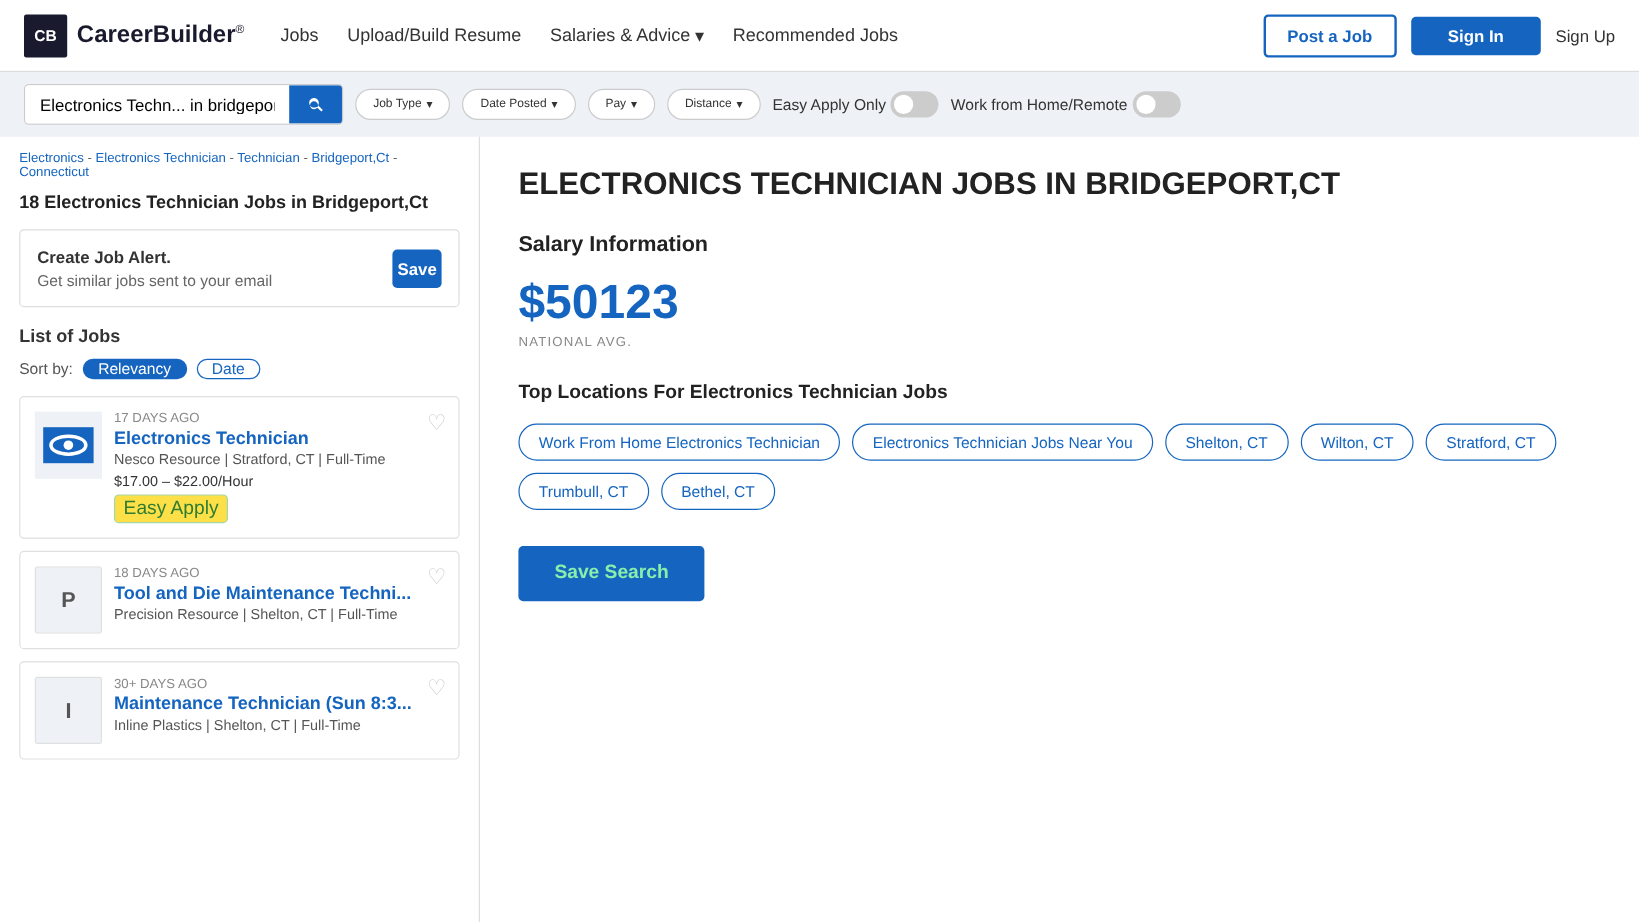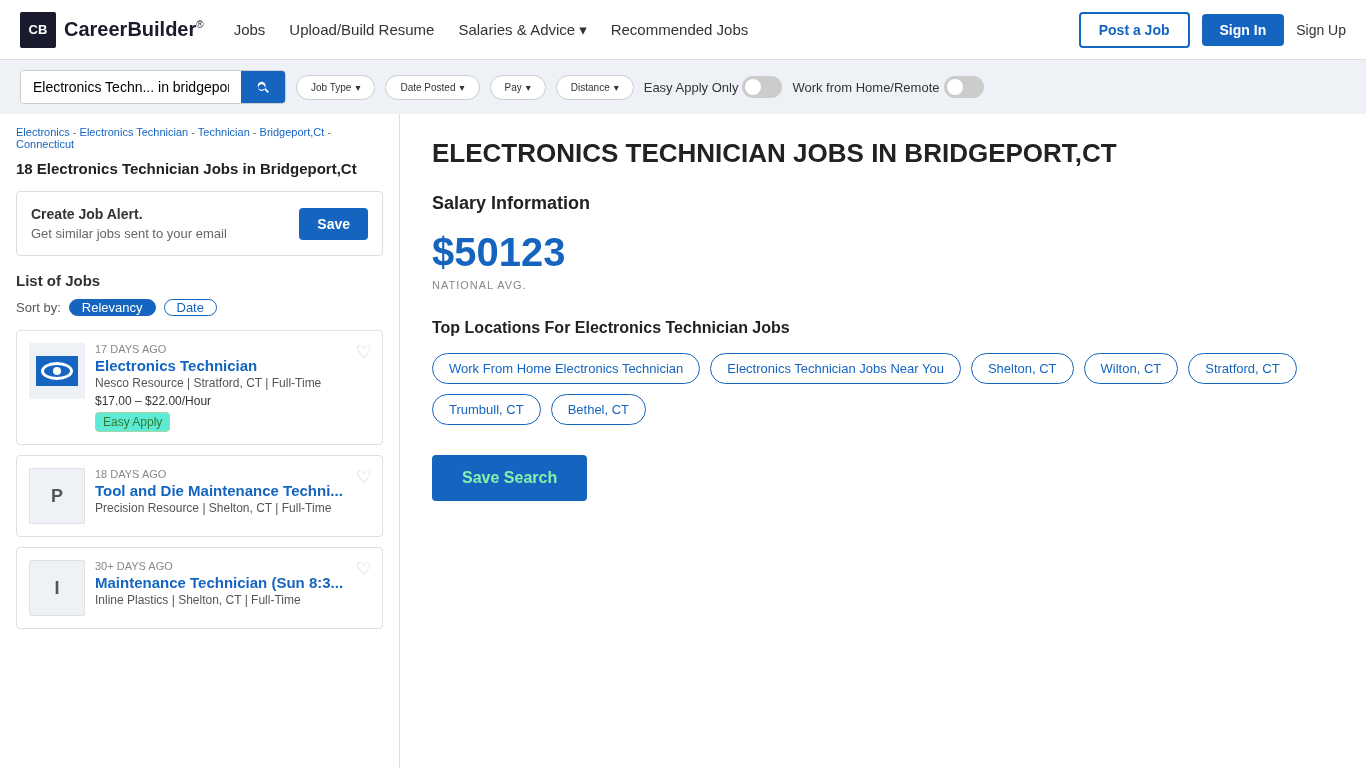--- a/index.html
+++ b/index.html
@@ -72,21 +72,21 @@
       padding: 8px 18px;
       border-radius: 4px;
       font-size: 14px;
       font-weight: bold;
       cursor: pointer;
     }
     .btn-sign-in {
       background: #1565c0;
       color: #fff;
       border: none;
-      padding: 8px 18px;
+      padding: 8px 31px;
       border-radius: 4px;
       font-size: 14px;
       font-weight: bold;
       cursor: pointer;
     }
     .btn-sign-up {
       background: none;
       border: none;
       color: #333;
       font-size: 14px;
@@ -213,21 +213,21 @@
       margin-bottom: 4px;
     }
     .job-alert-sub {
       font-size: 13px;
       color: #666;
     }
     .btn-save-alert {
       background: #1565c0;
       color: white;
       border: none;
-      padding: 8px 18px;
+      padding: 8px 4px;
       border-radius: 4px;
       font-size: 14px;
       font-weight: bold;
       cursor: pointer;
       flex-shrink: 0;
     }
     .list-of-jobs-title {
       font-size: 15px;
       font-weight: bold;
       margin-bottom: 10px;
@@ -299,25 +299,25 @@
       color: #555;
       margin-bottom: 4px;
     }
     .job-pay {
       font-size: 12px;
       color: #333;
       margin-bottom: 4px;
     }
     .easy-apply-badge {
       display: inline-block;
-      background: #5eead4;
+      background: #fde047;
       color: #2e7d32;
       border: 1px solid #a5d6a7;
       border-radius: 4px;
-      font-size: 12px;
+      font-size: 16px;
       padding: 2px 7px;
     }
     .heart-icon {
       position: absolute;
       top: 10px;
       right: 10px;
       font-size: 18px;
       color: #ccc;
       cursor: pointer;
       background: none;

